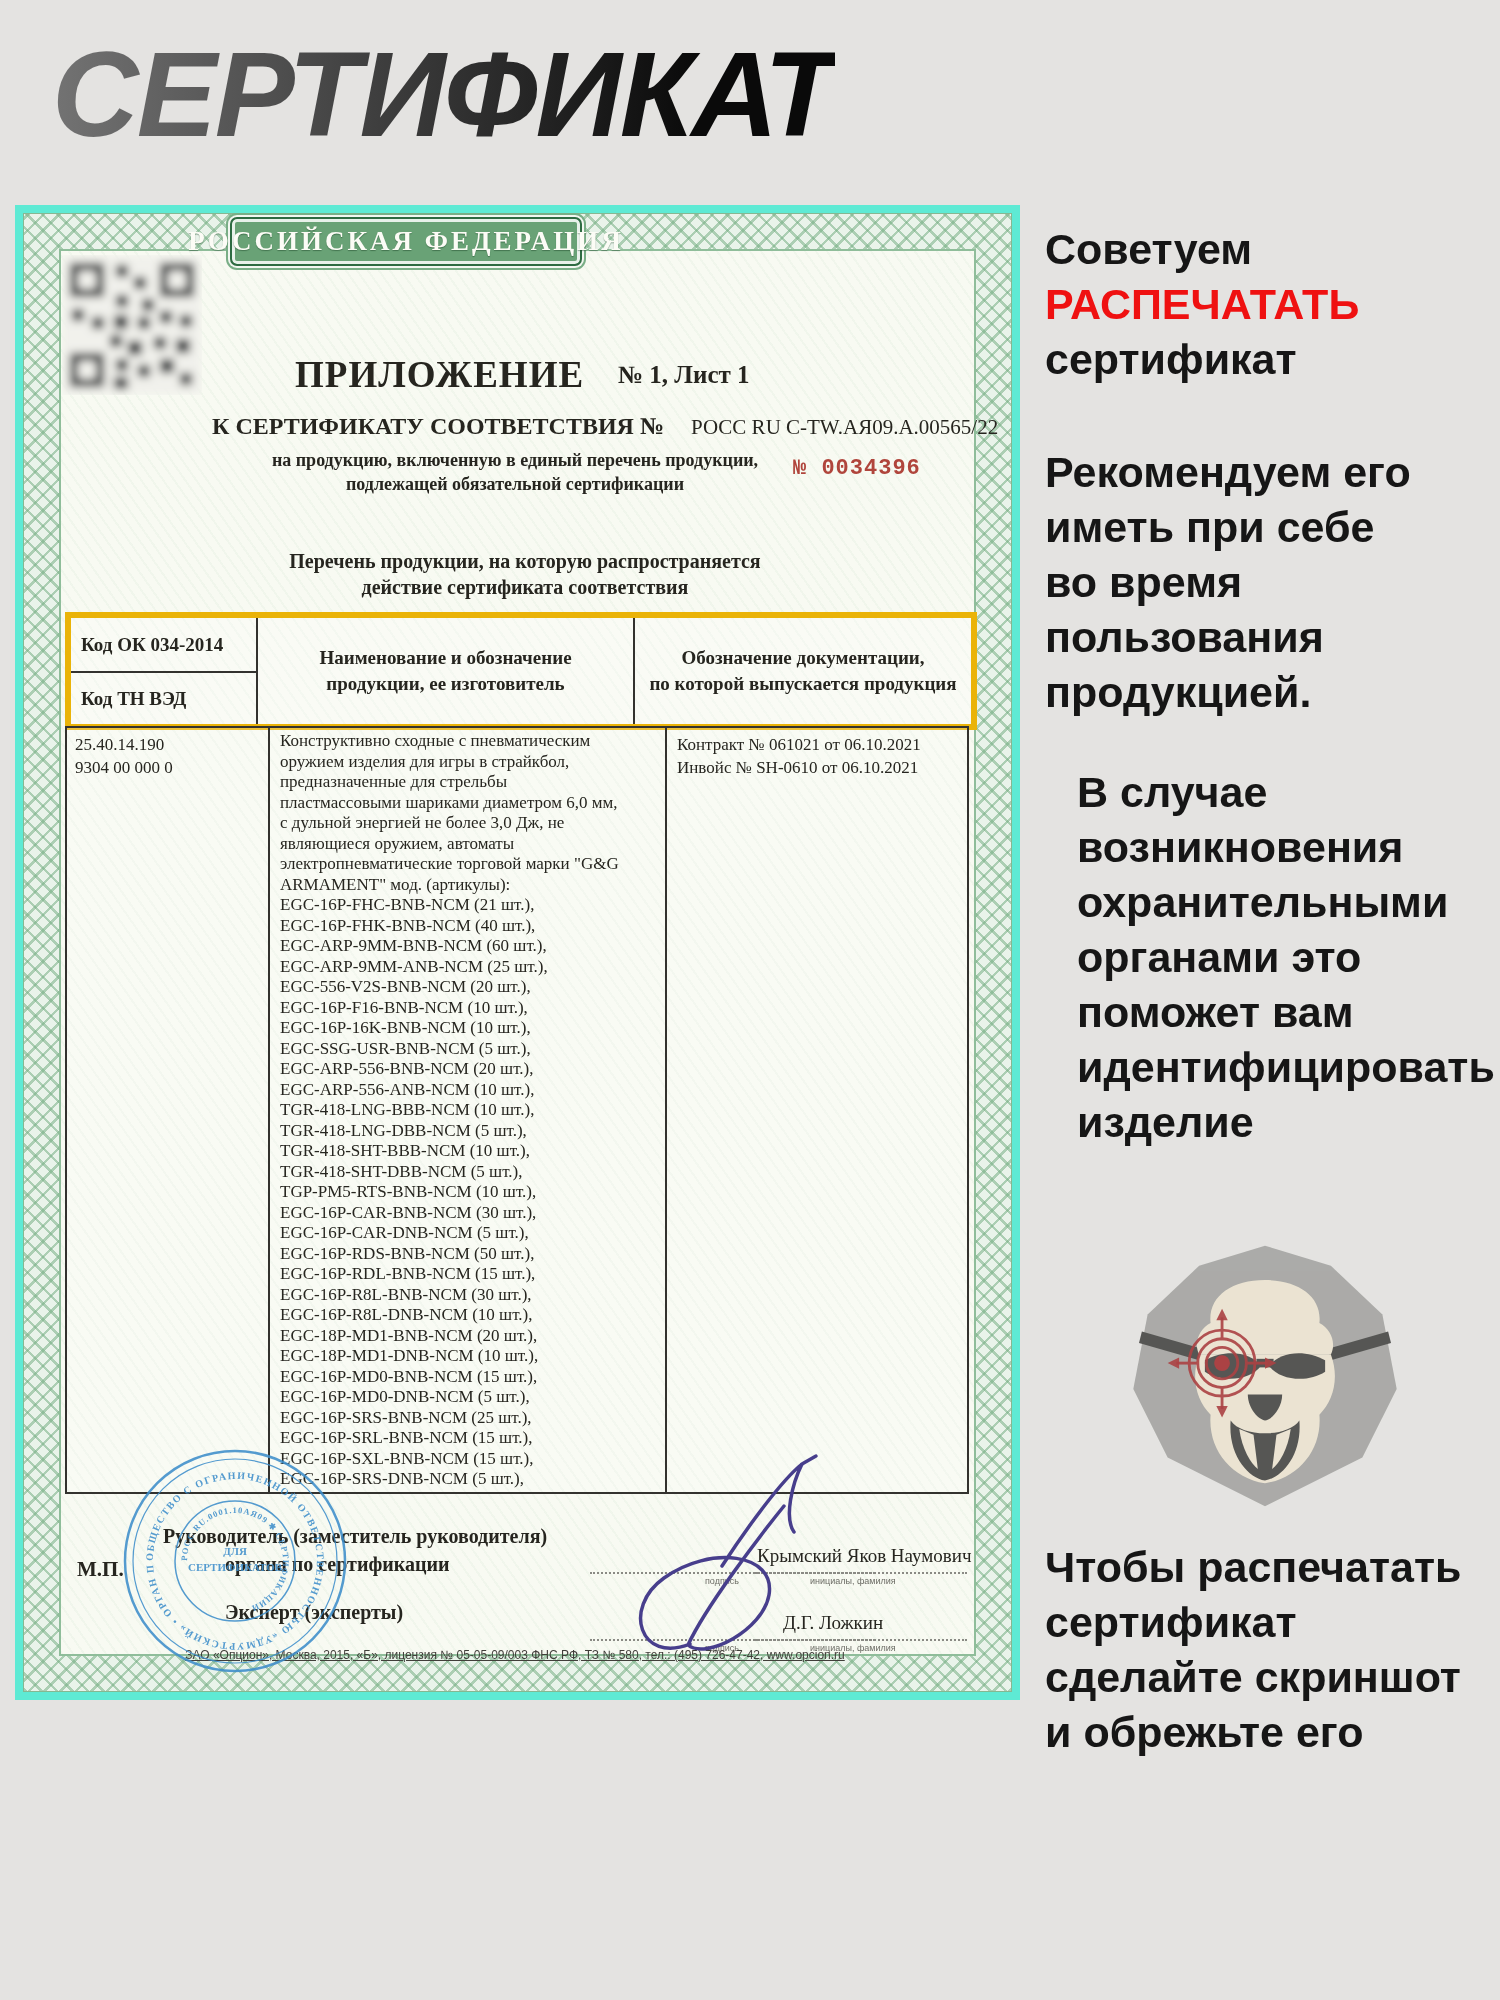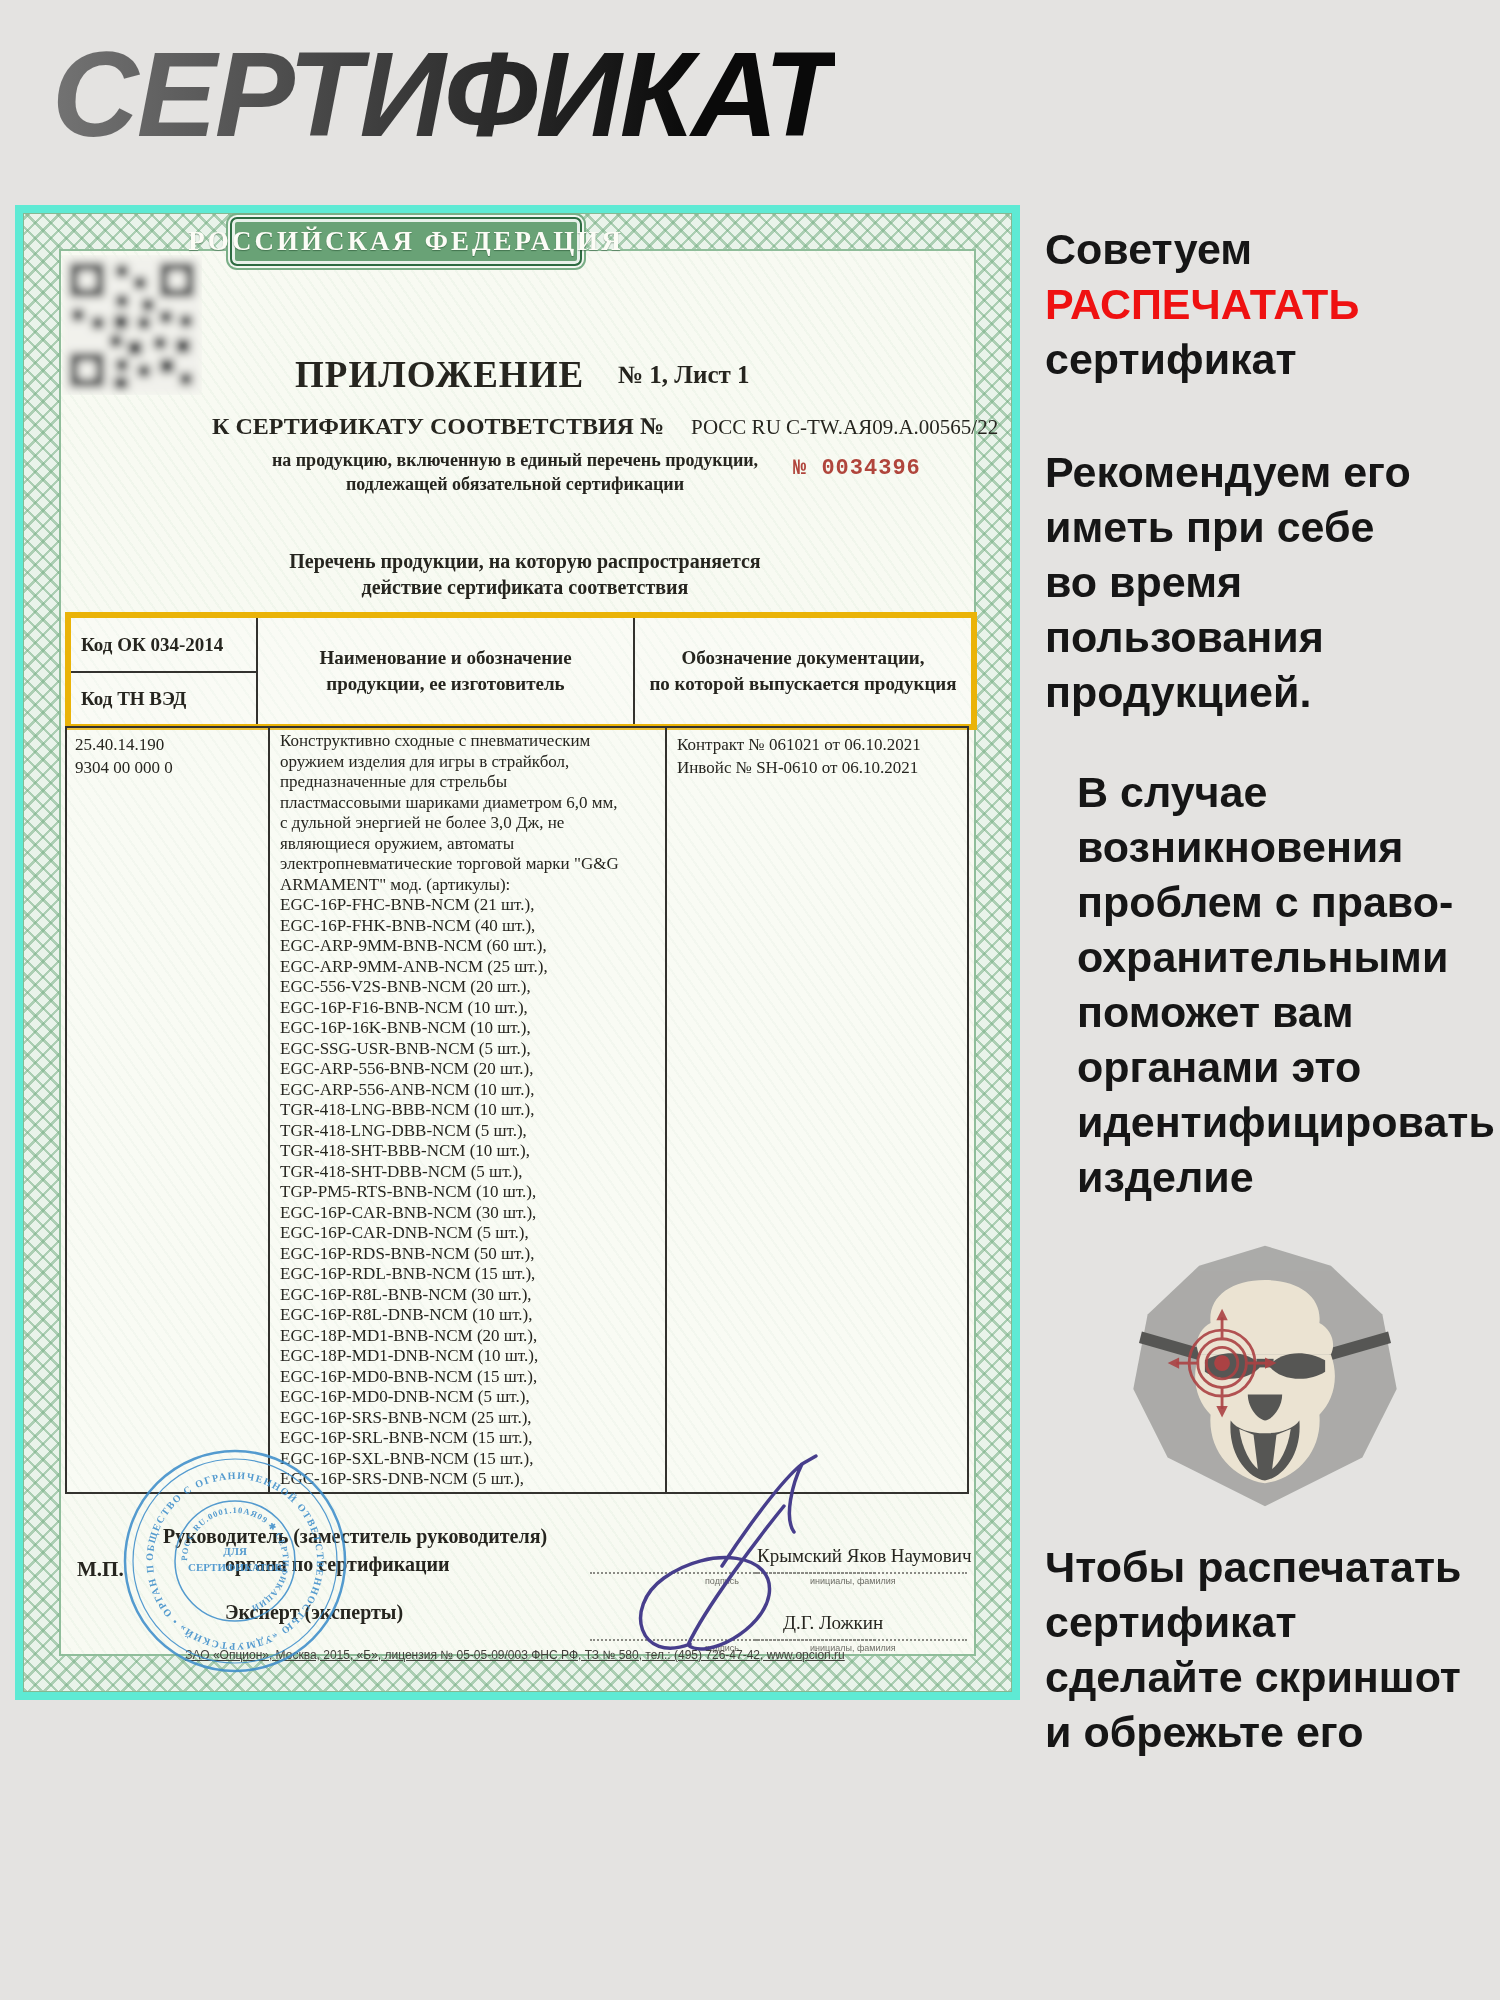--- a/index.html
+++ b/index.html
@@ -276,24 +276,23 @@
       <div class="aside-line">Рекомендуем его</div>
       <div class="aside-line">иметь при себе</div>
       <div class="aside-line">во время</div>
       <div class="aside-line">пользования</div>
       <div class="aside-line">продукцией.</div>
     </div>
 
   <div class="blk b3">
       <div class="aside-line">В случае</div>
       <div class="aside-line">возникновения</div>
-      <div class="aside-line">проблем с право-</div>
       <div class="aside-line">охранительными</div>
+      <div class="aside-line">органами это</div>
       <div class="aside-line">поможет вам</div>
-      <div class="aside-line">органами это</div>
       <div class="aside-line">идентифицировать</div>
       <div class="aside-line">изделие</div>
     </div>
 
   <svg class="lion" viewBox="0 0 200 190">
     <g opacity="0.95">
       <polygon points="100,4 146,18 182,52 192,104 168,152 100,186 32,152 8,104 18,52 54,18" fill="#a8a8a5"></polygon>
       <path d="M14,64 L56,76 L54,84 L12,72 Z" fill="#4f4f4d"></path>
       <path d="M186,64 L144,76 L146,84 L188,72 Z" fill="#4f4f4d"></path>
       <path d="M62,58 C60,40 76,28 100,28 C124,28 140,40 138,58 C146,62 150,72 146,80 L54,80 C50,72 54,62 62,58 Z" fill="#ece4d2"></path>

